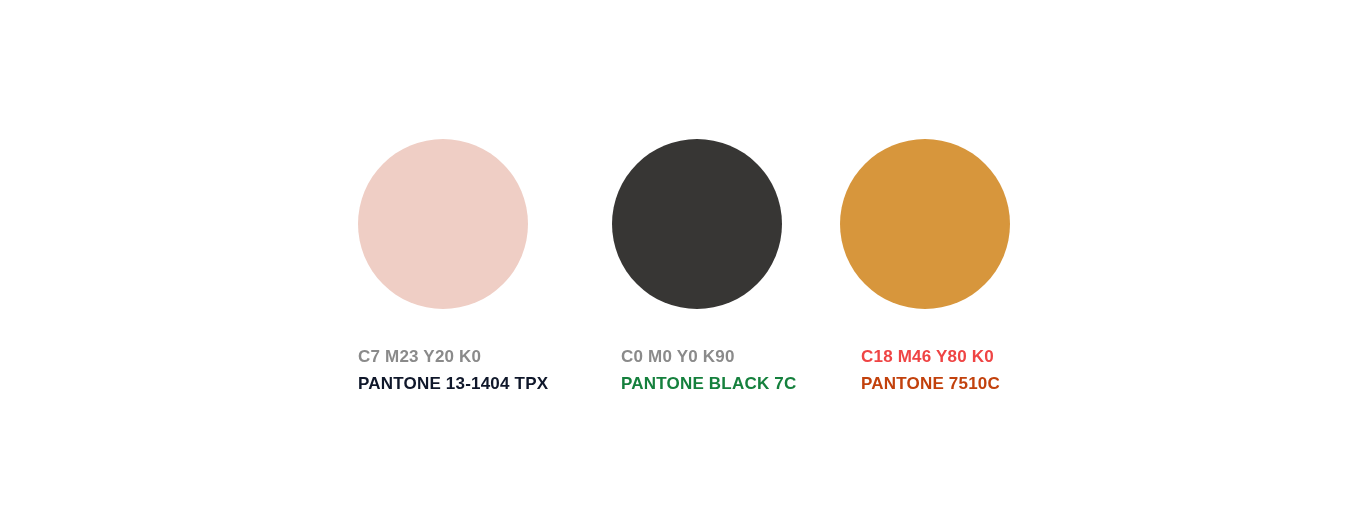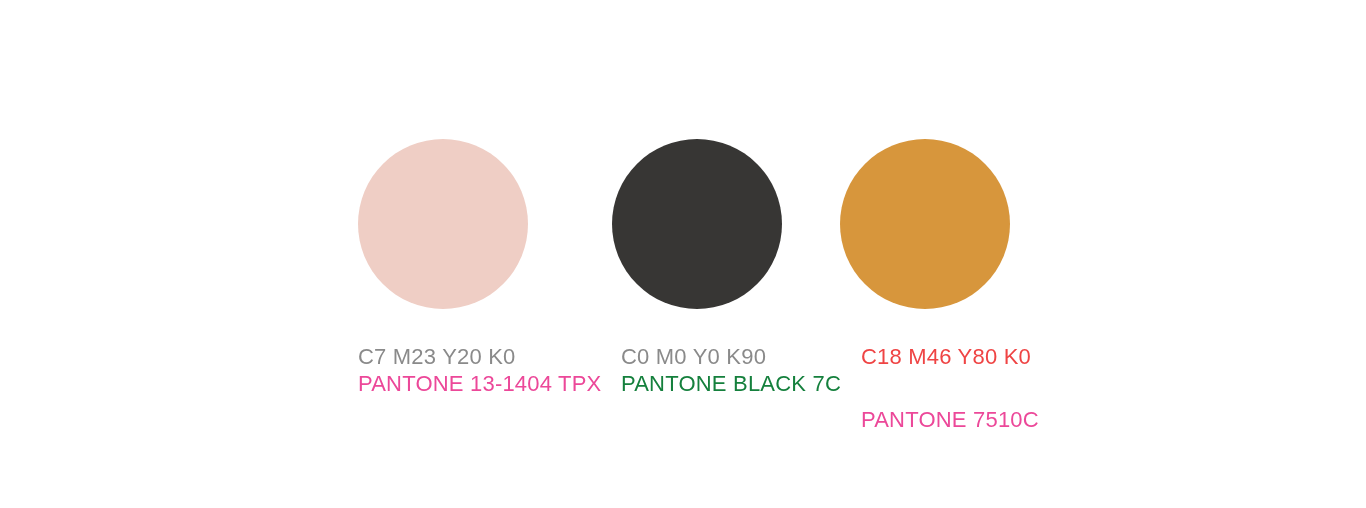--- a/index.html
+++ b/index.html
@@ -35,22 +35,22 @@
   }
 
   .swatch-caption {
     margin-top: 34px;
     line-height: 27px;
     white-space: nowrap;
   }
 
   .swatch-line {
     display: block;
-    font-size: 22px;
-    font-weight: 400;
+    font-size: 17px;
+    font-weight: 700;
     color: #8a8a8a;
     letter-spacing: 0.2px;
   }
 
   
   .swatch-1 { left: 358px; }
   .swatch-2 { left: 612px; }
   .swatch-3 { left: 840px; }
 
   
@@ -60,33 +60,33 @@
 </style>
 </head>
 <body style="background-color: rgb(255, 255, 255);">
 
 <div class="palette-board">
 
   <div class="swatch swatch-1">
     <span class="swatch-disc" style="background-color: rgb(239, 206, 197);"></span>
     <div class="swatch-caption">
       <span class="swatch-line" style="color: rgb(138, 138, 138);">C7 M23 Y20 K0</span>
-      <span class="swatch-line" style="color: #ec4899;">PANTONE 13-1404 TPX</span>
+      <span class="swatch-line" style="color: #0f172a;">PANTONE 13-1404 TPX</span>
     </div>
   </div>
 
   <div class="swatch swatch-2">
     <span class="swatch-disc" style="background-color: rgb(55, 54, 52);"></span>
     <div class="swatch-caption">
       <span class="swatch-line" style="color: rgb(138, 138, 138);">C0 M0 Y0 K90</span>
       <span class="swatch-line" style="color: #15803d;">PANTONE BLACK 7C</span>
     </div>
   </div>
 
   <div class="swatch swatch-3">
     <span class="swatch-disc" style="background-color: rgb(215, 150, 60);"></span>
     <div class="swatch-caption">
       <span class="swatch-line" style="color: #ef4444;">C18 M46 Y80 K0</span>
-      <span class="swatch-line" style="color: #ec4899; margin-top: 36px;">PANTONE 7510C</span>
+      <span class="swatch-line" style="color: #c2410c;">PANTONE 7510C</span>
     </div>
   </div>
 
 </div>
 
 </body></html>

